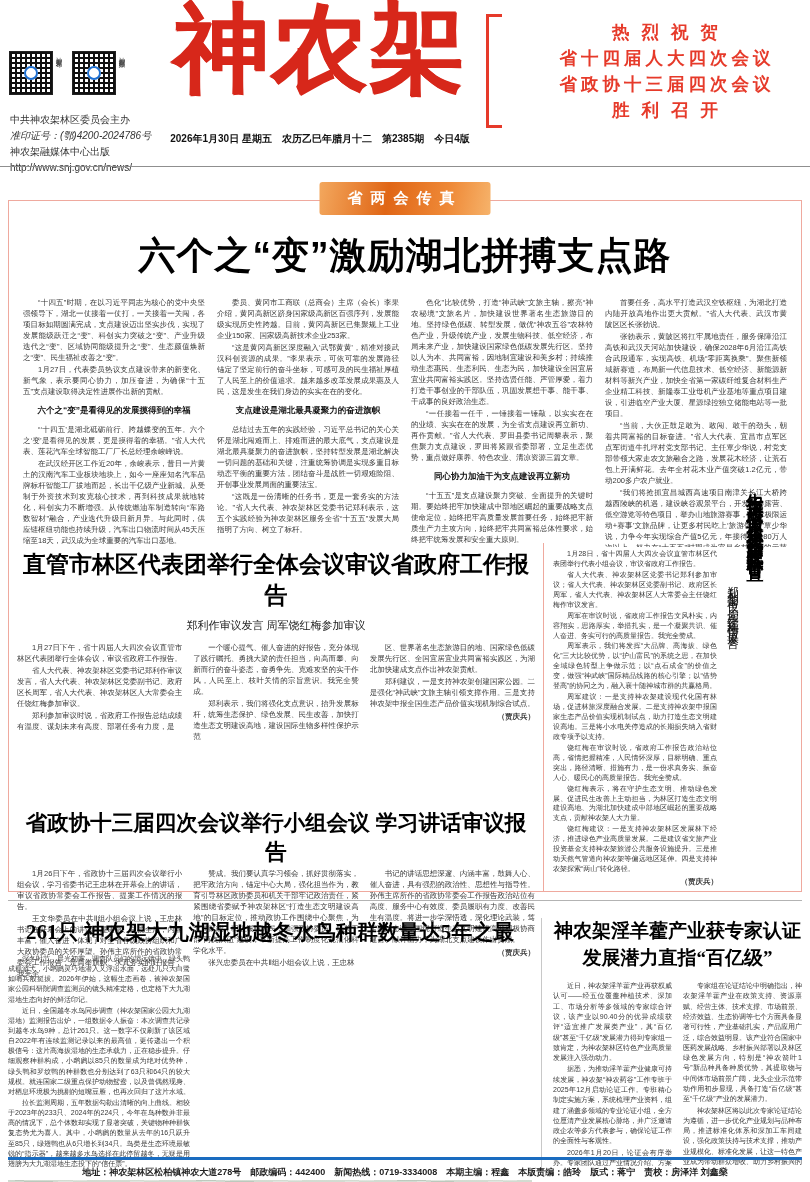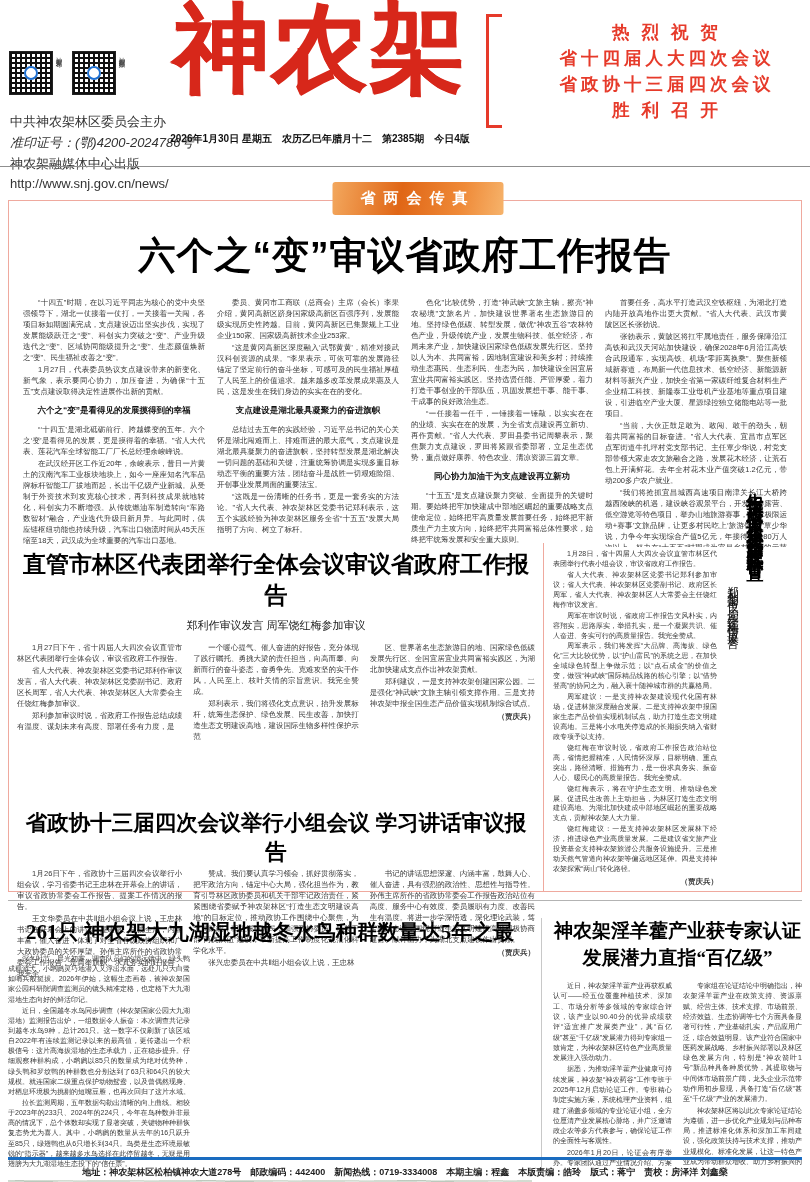--- a/index.html
+++ b/index.html
@@ -8,41 +8,41 @@
   
   .masthead{position:absolute;top:0;left:0;right:0;height:166px;}
   .qr-row{position:absolute;left:10px;top:52px;display:flex;gap:10px;}
   .qr-unit{display:flex;gap:2px;}
   .qr{width:42px;height:42px;position:relative;background:
       repeating-linear-gradient(0deg,#111 0 2px,transparent 2px 5px),
       repeating-linear-gradient(90deg,#111 0 2px,#fff 2px 5px);outline:1px solid #222;}
   .qr::after{content:"";position:absolute;left:14px;top:14px;width:14px;height:14px;background:#fff;border-radius:50%;
       box-shadow:inset 0 0 0 2px #1d6fd1;}
   .qr-label{writing-mode:vertical-rl;font-size:6.5px;letter-spacing:1px;color:#444;}
-  .pub-lines{position:absolute;left:10px;top:112px;font-size:13px;line-height:1.6;color:#333;}
+  .pub-lines{position:absolute;left:10px;top:112px;font-size:10px;line-height:1.6;color:#333;}
   .pub-lines p{margin:0;}
   .paper-title{position:absolute;left:150px;top:-6px;width:340px;text-align:center;
       font-family:"Liberation Serif",serif;font-weight:900;font-size:96px;line-height:1.15;
       color:#d7271a;letter-spacing:2px;text-shadow:1px 1px 0 #d7271a;}
   .date-line{position:absolute;left:120px;top:132px;width:400px;text-align:center;
       font-size:10px;font-weight:700;color:#111;}
   .greeting{position:absolute;left:486px;top:14px;width:358px;height:114px;display:flex;}
   .bracket{width:13px;border:3px solid #e63a2a;}
   .bracket.l{border-right:none;}
   .bracket.r{border-left:none;}
   .greet-mid{flex:1;display:flex;flex-direction:column;justify-content:center;}
   .greet-mid span{display:block;text-align:center;color:#e63a2a;font-weight:700;font-size:17.5px;line-height:26px;}
   .greet-mid span:nth-child(1),.greet-mid span:nth-child(4){letter-spacing:12px;padding-left:12px;}
   .greet-mid span:nth-child(2),.greet-mid span:nth-child(3){letter-spacing:4px;padding-left:4px;}
   .mast-rule{position:absolute;top:166px;left:0;right:0;height:1px;background:#8f8f8f;}
   
   .main-box{position:absolute;left:8px;top:200px;width:792px;height:690px;border:1px solid #efa99e;}
   .banner{position:absolute;left:50%;top:-19px;transform:translateX(-50%);
       padding:7px 28px;background:linear-gradient(100deg,#f3a85e 0%,#e06616 40%,#ef8a38 75%,#f6b36b 100%);
-      color:#fff;font-weight:700;font-size:15px;letter-spacing:8px;border-radius:3px;white-space:nowrap;margin-left:13px;}
+      color:#fff;font-weight:700;font-size:15px;letter-spacing:8px;border-radius:3px;white-space:nowrap;}
   .lead-head{margin-top:30px;text-align:center;font-size:37px;font-weight:900;letter-spacing:1px;color:#000;}
   .lead-cols{display:flex;gap:12px;margin:16px 14px 0;height:250px;overflow:hidden;}
   .col{flex:1;font-size:7.5px;line-height:1.47;text-align:justify;color:#383838;overflow:hidden;}
   .para{margin:0 0 1px;text-indent:2em;}
   .sub-head{text-align:center;font-weight:700;font-size:8.5px;margin:7px 0;text-indent:0;color:#111;}
   .byline-line{text-align:right;font-weight:700;text-indent:0;margin:2px 0 0;}
   .box-lower{position:absolute;left:0;right:0;top:342px;bottom:0;display:flex;}
   .left-articles{width:534px;padding:6px 8px 0 8px;box-sizing:border-box;}
   .a2-head{text-align:center;font-size:23px;font-weight:900;color:#000;letter-spacing:0;}
   .a2-sub{text-align:center;font-size:11px;color:#222;margin:7px 0 9px;}
@@ -117,21 +117,21 @@
         <span>省政协十三届四次会议</span>
         <span>胜利召开</span>
       </div>
       <div class="bracket r"></div>
     </div>
     <div class="mast-rule"></div>
   </div>
 
   <div class="main-box">
     <div class="banner">省两会传真</div>
-    <div class="lead-head">六个之“变”审议省政府工作报告</div>
+    <div class="lead-head">六个之“变”激励湖北拼搏支点路</div>
     <div class="lead-cols">
       <div class="col">
           <p class="para">“十四五”时期，在以习近平同志为核心的党中央坚强领导下，湖北一仗接着一仗打，一关接着一关闯，各项目标如期圆满完成，支点建设迈出坚实步伐，实现了发展能级跃迁之“变”、科创实力突破之“变”、产业升级迭代之“变”、区域协同能级提升之“变”、生态颜值焕新之“变”、民生福祉改善之“变”。</p>
           <p class="para">1月27日，代表委员热议支点建设带来的新变化、新气象，表示要同心协力，加压奋进，为确保“十五五”支点建设取得决定性进展作出新的贡献。</p>
           <p class="sub-head">六个之“变”是看得见的发展摸得到的幸福</p>
           <p class="para">“‘十四五’是湖北砥砺前行、跨越蝶变的五年。六个之‘变’是看得见的发展，更是摸得着的幸福。”省人大代表、莲花汽车全球智能工厂厂长总经理余峻峰说。</p>
           <p class="para">在武汉经开区工作近20年，余峻表示，昔日一片黄土的汉南汽车工业板块地块上，如今一座座知名汽车品牌标杆智能工厂拔地而起，长出千亿级产业新城。从受制于外资技术到攻克核心技术，再到科技成果就地转化，科创实力不断增强。从传统燃油车制造转向“车路数智材”融合，产业迭代升级日新月异。与此同时，供应链枢纽功能也持续升级，汽车出口物流时间从45天压缩至18天，武汉成为全球重要的汽车出口基地。</p>
         </div>
       <div class="col">
           <p class="para">委员、黄冈市工商联（总商会）主席（会长）李果介绍，黄冈高新区跻身国家级高新区百强序列，发展能级实现历史性跨越。目前，黄冈高新区已集聚规上工业企业150家、国家级高新技术企业253家。</p>

